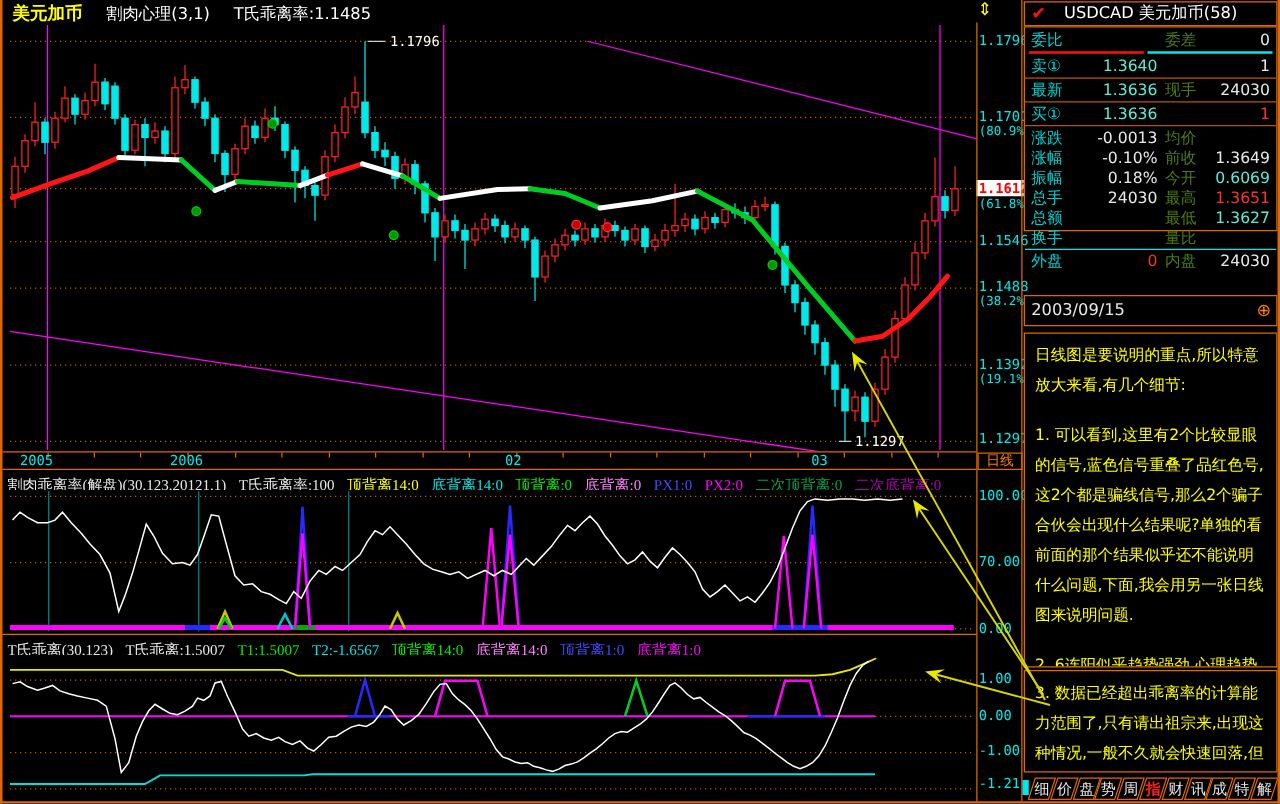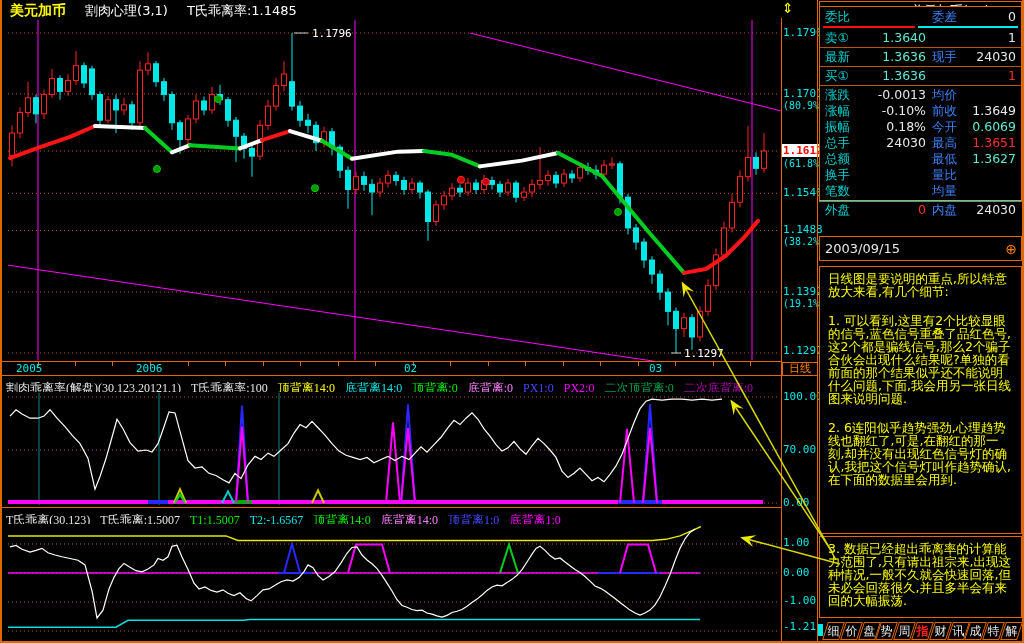--- a/index.html
+++ b/index.html
@@ -16,36 +16,36 @@
 .ylab{position:absolute;left:783px;color:#00e8e8;font-size:11px;font-family:"DejaVu Sans Mono",monospace;white-space:nowrap}
 .ylab.pct{font-size:10px}
 .ylab.hl{background:#ffffff;color:#ff0000;font-weight:bold;padding:0 2px;left:781px}
 .periodbox{position:absolute;left:782px;top:362px;width:34px;height:12px;border:1px solid #e06800;
   color:#ff8000;font-size:11px;text-align:center;line-height:12px}
 .idxhdr{position:absolute;left:6px;width:775px;height:15px;white-space:nowrap;overflow:hidden}
 .idxhdr span{font-size:12px;margin-right:10px;font-family:Liberation Serif, serif}
 .rp-box{position:absolute;left:819px;width:203px;border:1px solid #e06800;background:#000;box-sizing:border-box}
 .rp-hdr{top:1px;height:20px;line-height:18px;text-align:center;color:#ffffff;font-size:13px}
 .rp-hdr .chk{color:#ff1010;font-weight:bold;position:absolute;left:5px;font-size:14px}
-.quote{top:6px;height:196px;padding-top:2px}
+.quote{top:21px;height:164px;padding-top:2px}
 .qrow{position:relative;height:16px;line-height:16px;font-size:12.5px;white-space:nowrap}
 .qrow .l1{position:absolute;left:5px;color:#00d0d0}
 .qrow .v1{position:absolute;left:40px;width:66px;text-align:right}
-.qrow .l2{position:absolute;left:112px;color:#3b82f6}
+.qrow .l2{position:absolute;left:112px;color:#4d7c0f}
 .qrow .v2{position:absolute;right:5px}
 .c-cyan{color:#5eead4}.c-white{color:#e8e8e8}.c-red{color:#ff3030}
 .qbar{position:relative;height:5px}
 .qbar .rb{position:absolute;left:3px;top:1px;width:92px;height:2px;background:#ff1010}
 .qbar .cb{position:absolute;right:3px;top:1px;width:100px;height:2px;background:#00e8e8}
 .qhr{height:1px;background:#b85600;margin:1px 0}
 .qhr.cy{background:#00e8e8}
 .datebox{top:236px;height:25px;color:#e8e8e8;font-size:13px;line-height:23px}
 .datebox .dt{margin-left:5px}
 .datebox .ch{position:absolute;right:4px;top:1px;color:#ff8000;font-size:14px}
-.ann{color:#ffff00;font-size:12.5px;line-height:13px;padding:5px 8px 2px 8px;overflow:hidden}
+.ann{color:#ffff00;font-size:12.5px;line-height:24px;padding:5px 8px 2px 8px;overflow:hidden}
 .ann .para{margin-bottom:16px;word-break:break-all}
 .ann1{top:266px;height:268px}
 .ann2{top:536px;height:82px}
 .tabbar{position:absolute;left:818px;top:620px;width:204px;height:21px}
 .tabcell{position:absolute;top:2px;width:15px;height:16px;border:1px solid #e06800;transform:skewX(-18deg);background:#000}
 .tabcell i{display:block;transform:skewX(18deg);font-style:normal;color:#e8e8e8;font-size:12px;text-align:center;line-height:16px}
 .tabcell.active i{color:#ff2020;font-weight:bold}
 .tabmark{position:absolute;left:0;top:4px;width:5px;height:12px;background:#00e8e8}
 </style>
 </head>
@@ -454,26 +454,20 @@
         <span class="v1 c-white"></span>
         <span class="l2 c-cyan">最低</span>
         <span class="v2 c-cyan">1.3627</span>
       </div>
       <div class="qrow">
         <span class="l1 c-cyan">换手</span>
         <span class="v1 c-white"></span>
         <span class="l2 c-cyan">量比</span>
         <span class="v2 c-white"></span>
       </div>
-      <div class="qrow">
-        <span class="l1 c-cyan">笔数</span>
-        <span class="v1 c-white"></span>
-        <span class="l2 c-cyan">均量</span>
-        <span class="v2 c-white"></span>
-      </div>
       <div class="qhr cy"></div>
       <div class="qrow">
         <span class="l1 c-cyan">外盘</span>
         <span class="v1 c-red">0</span>
         <span class="l2 c-cyan">内盘</span>
         <span class="v2 c-white">24030</span>
       </div>
     </div>
   <div class="rp-box datebox">
     <span class="dt">2003/09/15</span>

